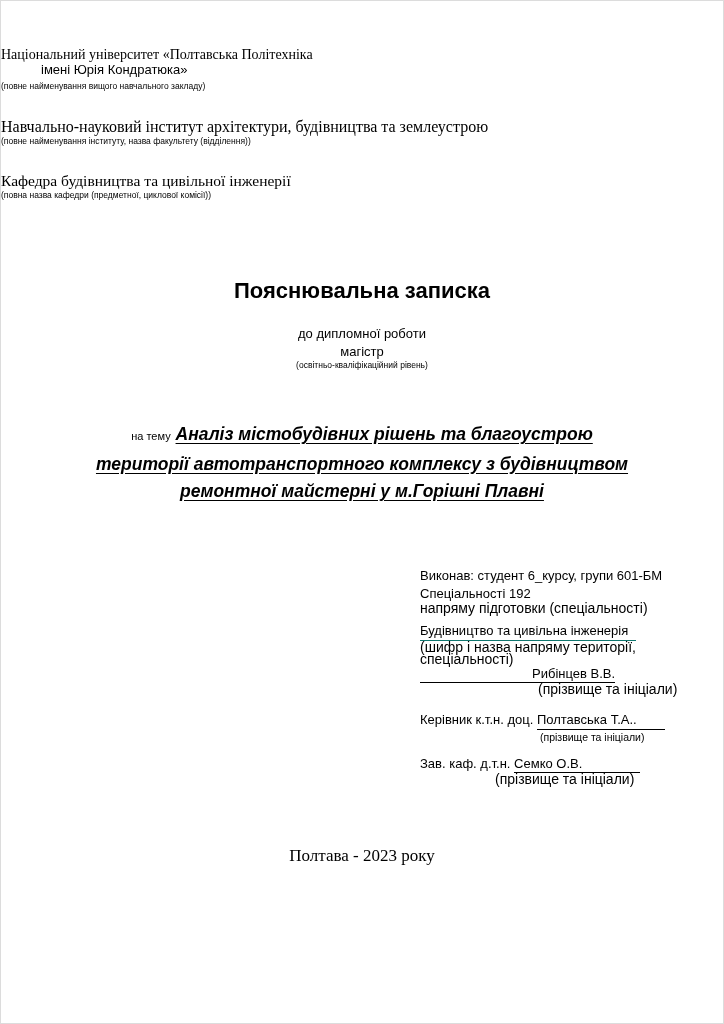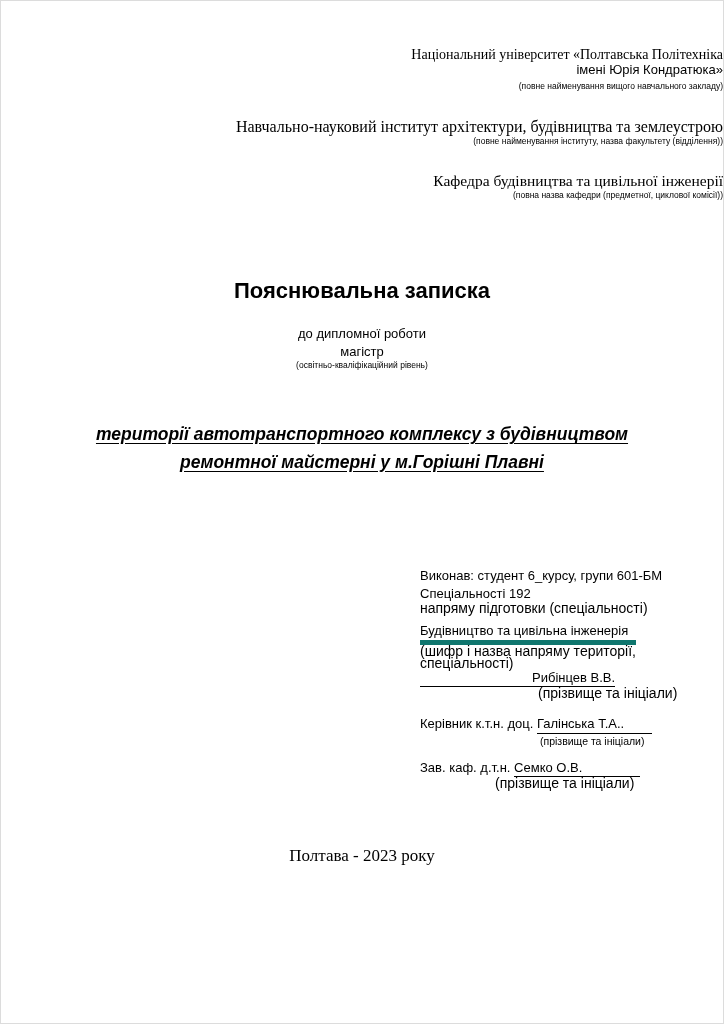--- a/index.html
+++ b/index.html
@@ -8,21 +8,21 @@
   .page {
     position:relative;
     width:724px; height:1024px;
     background:#ffffff;
     color:#000000;
     border:1px solid #dcdcdc;
     overflow:hidden;
   }
 
   
-  .header-block { position:absolute; top:46px; left:0; width:100%; text-align:right; }
+  .header-block { position:absolute; top:46px; left:0; width:100%; text-align:left; }
   .uni-line1 { font-family:"Liberation Serif", serif; font-size:14px; line-height:15px; }
   .uni-line2 { font-family:"Liberation Sans", sans-serif; font-size:13px; line-height:16px;padding-left:40px; }
   .small-note { font-family:"Liberation Sans", sans-serif; font-size:8.5px; line-height:11px; }
   .uni-note { margin-top:3px; }
   .institute { margin-top:25px; font-family:"Liberation Serif", serif; font-size:16px; line-height:19px; }
   .department { margin-top:24px; font-family:"Liberation Serif", serif; font-size:15.5px; line-height:19px; }
 
   
   .title-block { position:absolute; top:276px; left:0; width:100%; text-align:center; }
   .main-title { font-family:"Liberation Sans", sans-serif; font-weight:bold; font-size:22px; line-height:28px; }
@@ -37,21 +37,21 @@
   }
   .theme-label { font-size:11px; font-weight:normal; font-style:normal; }
   .theme-text { text-decoration:underline; text-underline-offset:3px; }
 
   
   .credits-block {
     position:absolute; top:566px; left:419px; width:262px;
     font-family:"Liberation Sans", sans-serif; font-size:13px; line-height:17.5px;
   }
   .credit-note { font-family:"Liberation Sans", sans-serif; font-size:14px; line-height:12px; }
-  .specialty-name { display:inline-block; border-bottom:5px solid #0f766e; padding-right:8px; margin-top:8px; }
+  .specialty-name { display:inline-block; border-bottom:1px solid #0f766e; padding-right:8px; margin-top:8px; }
   .executor-sign { display:inline-block; border-bottom:1px solid #000; padding-left:112px; }
   .sign-note-1 { margin-left:118px; }
   .supervisor-row { margin-top:16px; }
   .supervisor-name { display:inline-block; border-bottom:1px solid #000; padding-right:28px; }
   .sign-note-2 { font-size:10.5px; line-height:14px; margin-left:120px; }
   .head-row { margin-top:11px; }
   .head-name { display:inline-block; border-bottom:1px solid #000; padding-right:58px; }
   .sign-note-3 { margin-left:75px; }
 
   
@@ -76,33 +76,34 @@
   </div>
 
   <div class="title-block">
     <div class="main-title">Пояснювальна записка</div>
     <div class="work-type">до дипломної роботи</div>
     <div class="level">магістр</div>
     <div class="small-note">(освітньо-кваліфікаційний рівень)</div>
   </div>
 
   <div class="theme-block">
+    <div><span class="theme-label">на тему</span> <span class="theme-text">Аналіз містобудівних рішень та благоустрою</span></div>
     <div><span class="theme-text">території автотранспортного комплексу з будівництвом</span></div>
     <div><span class="theme-text">ремонтної майстерні у м.Горішні Плавні</span></div>
   </div>
 
   <div class="credits-block">
     <div>Виконав: студент 6_курсу, групи 601-БМ</div>
     <div>Спеціальності 192</div>
     <div class="credit-note">напряму підготовки (спеціальності)</div>
     <div><span class="specialty-name">Будівництво та цивільна інженерія</span></div>
     <div class="credit-note">(шифр і назва напряму території, спеціальності)</div>
     <div><span class="executor-sign">Рибінцев В.В.</span></div>
     <div class="credit-note sign-note-1">(прізвище та ініціали)</div>
-    <div class="supervisor-row"><span>Керівник к.т.н. доц.</span> <span class="supervisor-name">Галінська Т.А..</span></div>
+    <div class="supervisor-row"><span>Керівник к.т.н. доц.</span> <span class="supervisor-name">Полтавська Т.А..</span></div>
     <div class="credit-note sign-note-2">(прізвище та ініціали)</div>
     <div class="head-row"><span>Зав. каф. д.т.н.</span> <span class="head-name">Семко О.В.</span></div>
     <div class="credit-note sign-note-3">(прізвище та ініціали)</div>
   </div>
 
   <div class="footer-block">Полтава - 2023 року</div>
 
 </div>
 
 </body></html>

